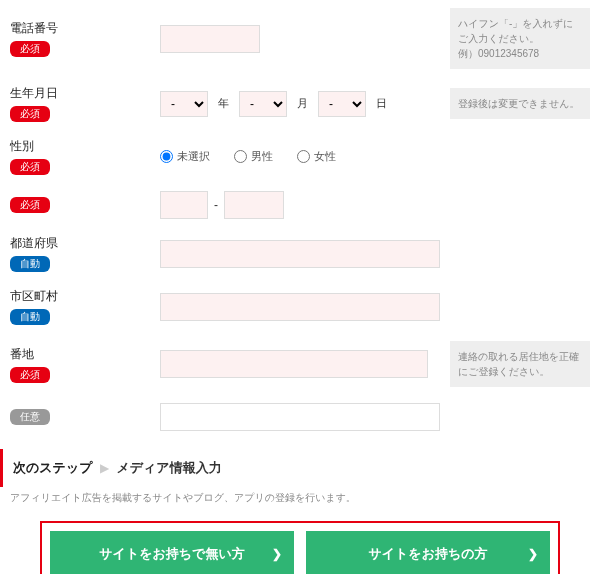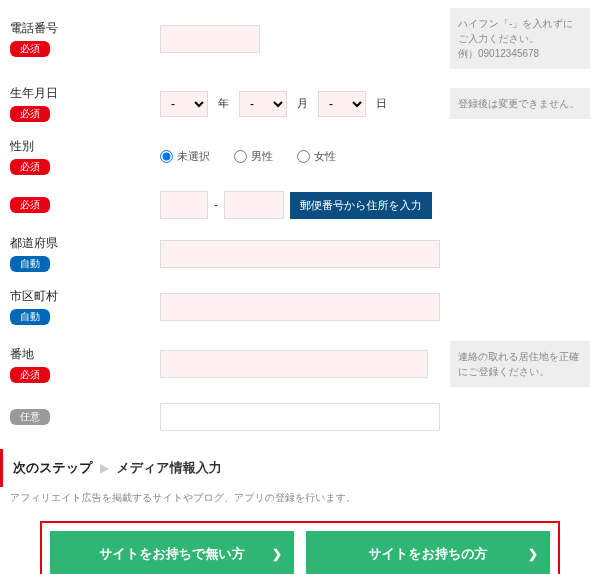--- a/index.html
+++ b/index.html
@@ -90,21 +90,20 @@
 </div>
 
 <div class="form-row">
   <div class="label-col">
     <span class="badge badge-required">必須</span>
   </div>
   <div class="input-col">
     <input type="text" class="inp-short" style="">
     <span>-</span>
     <input type="text" class="inp-short" style="width: 60px;">
-    <button class="btn-postal">郵便番号から住所を入力</button>
   </div>
 </div>
 
 <div class="form-row">
   <div class="label-col">
     <span class="lbl">都道府県</span>
     <span class="badge badge-auto">自動</span>
   </div>
   <div class="input-col">
       <input type="text" class="inp-full" style="">

